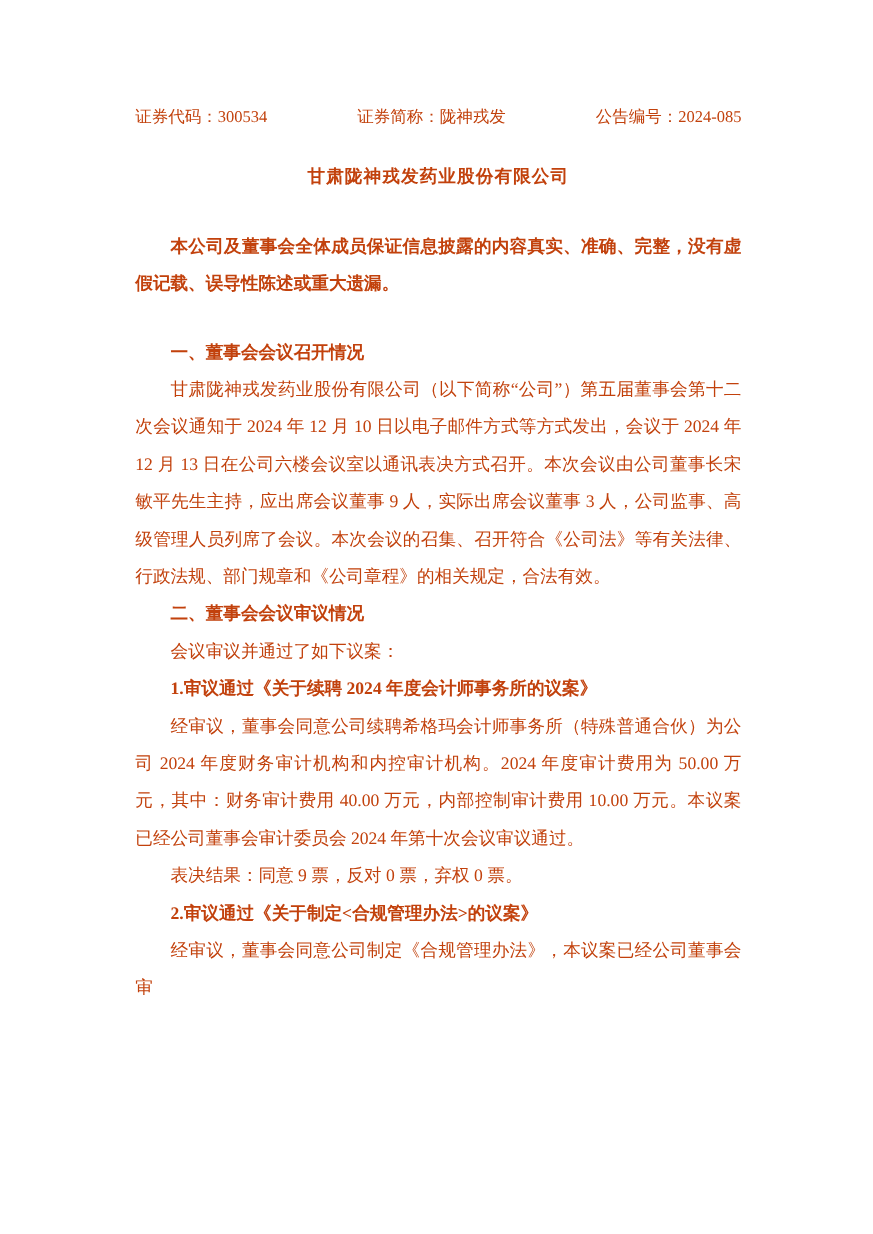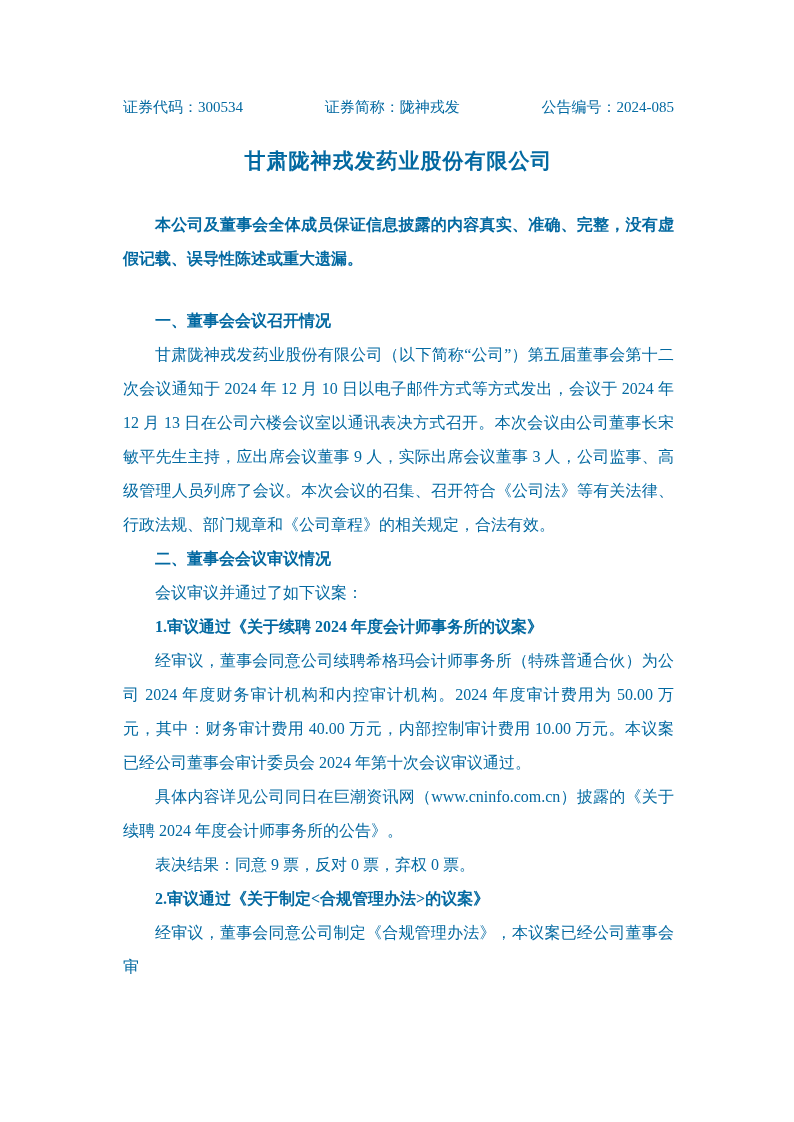--- a/index.html
+++ b/index.html
@@ -5,21 +5,21 @@
   html, body {
     margin: 0;
     padding: 0;
     background: #ffffff;
   }
   .page {
     position: relative;
     width: 794px;
     height: 1122px;
     background: #ffffff;
-    color: #0369a1;
+    color: #c2410c;
     font-family: "Liberation Serif", "DejaVu Serif", serif;
     overflow: hidden;
     box-sizing: border-box;
   }
   .content {
     position: absolute;
     left: 123px;
     top: 96px;
     width: 551px;
   }
@@ -29,21 +29,21 @@
     align-items: baseline;
     font-size: 15px;
     line-height: 22px;
     white-space: nowrap;
   }
   .title-block {
     margin-top: 20px;
   }
   .title-line {
     margin: 0;
-    font-size: 21px;
+    font-size: 16px;
     font-weight: bold;
     text-align: center;
     line-height: 46px;
     letter-spacing: 1px;
   }
   .para, .heading, .disclaimer {
     margin: 0;
     font-size: 16px;
     line-height: 34px;
     text-align: justify;
@@ -83,21 +83,20 @@
     <p class="para">甘肃陇神戎发药业股份有限公司（以下简称“公司”）第五届董事会第十二次会议通知于 2024 年 12 月 10 日以电子邮件方式等方式发出，会议于 2024 年 12 月 13 日在公司六楼会议室以通讯表决方式召开。本次会议由公司董事长宋敏平先生主持，应出席会议董事 9 人，实际出席会议董事 3 人，公司监事、高级管理人员列席了会议。本次会议的召集、召开符合《公司法》等有关法律、行政法规、部门规章和《公司章程》的相关规定，合法有效。</p>
 
     <p class="heading">二、董事会会议审议情况</p>
 
     <p class="para">会议审议并通过了如下议案：</p>
 
     <p class="heading">1.审议通过《关于续聘 2024 年度会计师事务所的议案》</p>
 
     <p class="para">经审议，董事会同意公司续聘希格玛会计师事务所（特殊普通合伙）为公司 2024 年度财务审计机构和内控审计机构。2024 年度审计费用为 50.00 万元，其中：财务审计费用 40.00 万元，内部控制审计费用 10.00 万元。本议案已经公司董事会审计委员会 2024 年第十次会议审议通过。</p>
 
-    <p class="para">具体内容详见公司同日在巨潮资讯网（www.cninfo.com.cn）披露的《关于续聘 2024 年度会计师事务所的公告》。</p>
 
     <p class="para">表决结果：同意 9 票，反对 0 票，弃权 0 票。</p>
 
 
     <p class="heading">2.审议通过《关于制定&lt;合规管理办法&gt;的议案》</p>
 
     <p class="para">经审议，董事会同意公司制定《合规管理办法》，本议案已经公司董事会审</p>
 
   </div>
 </div>

